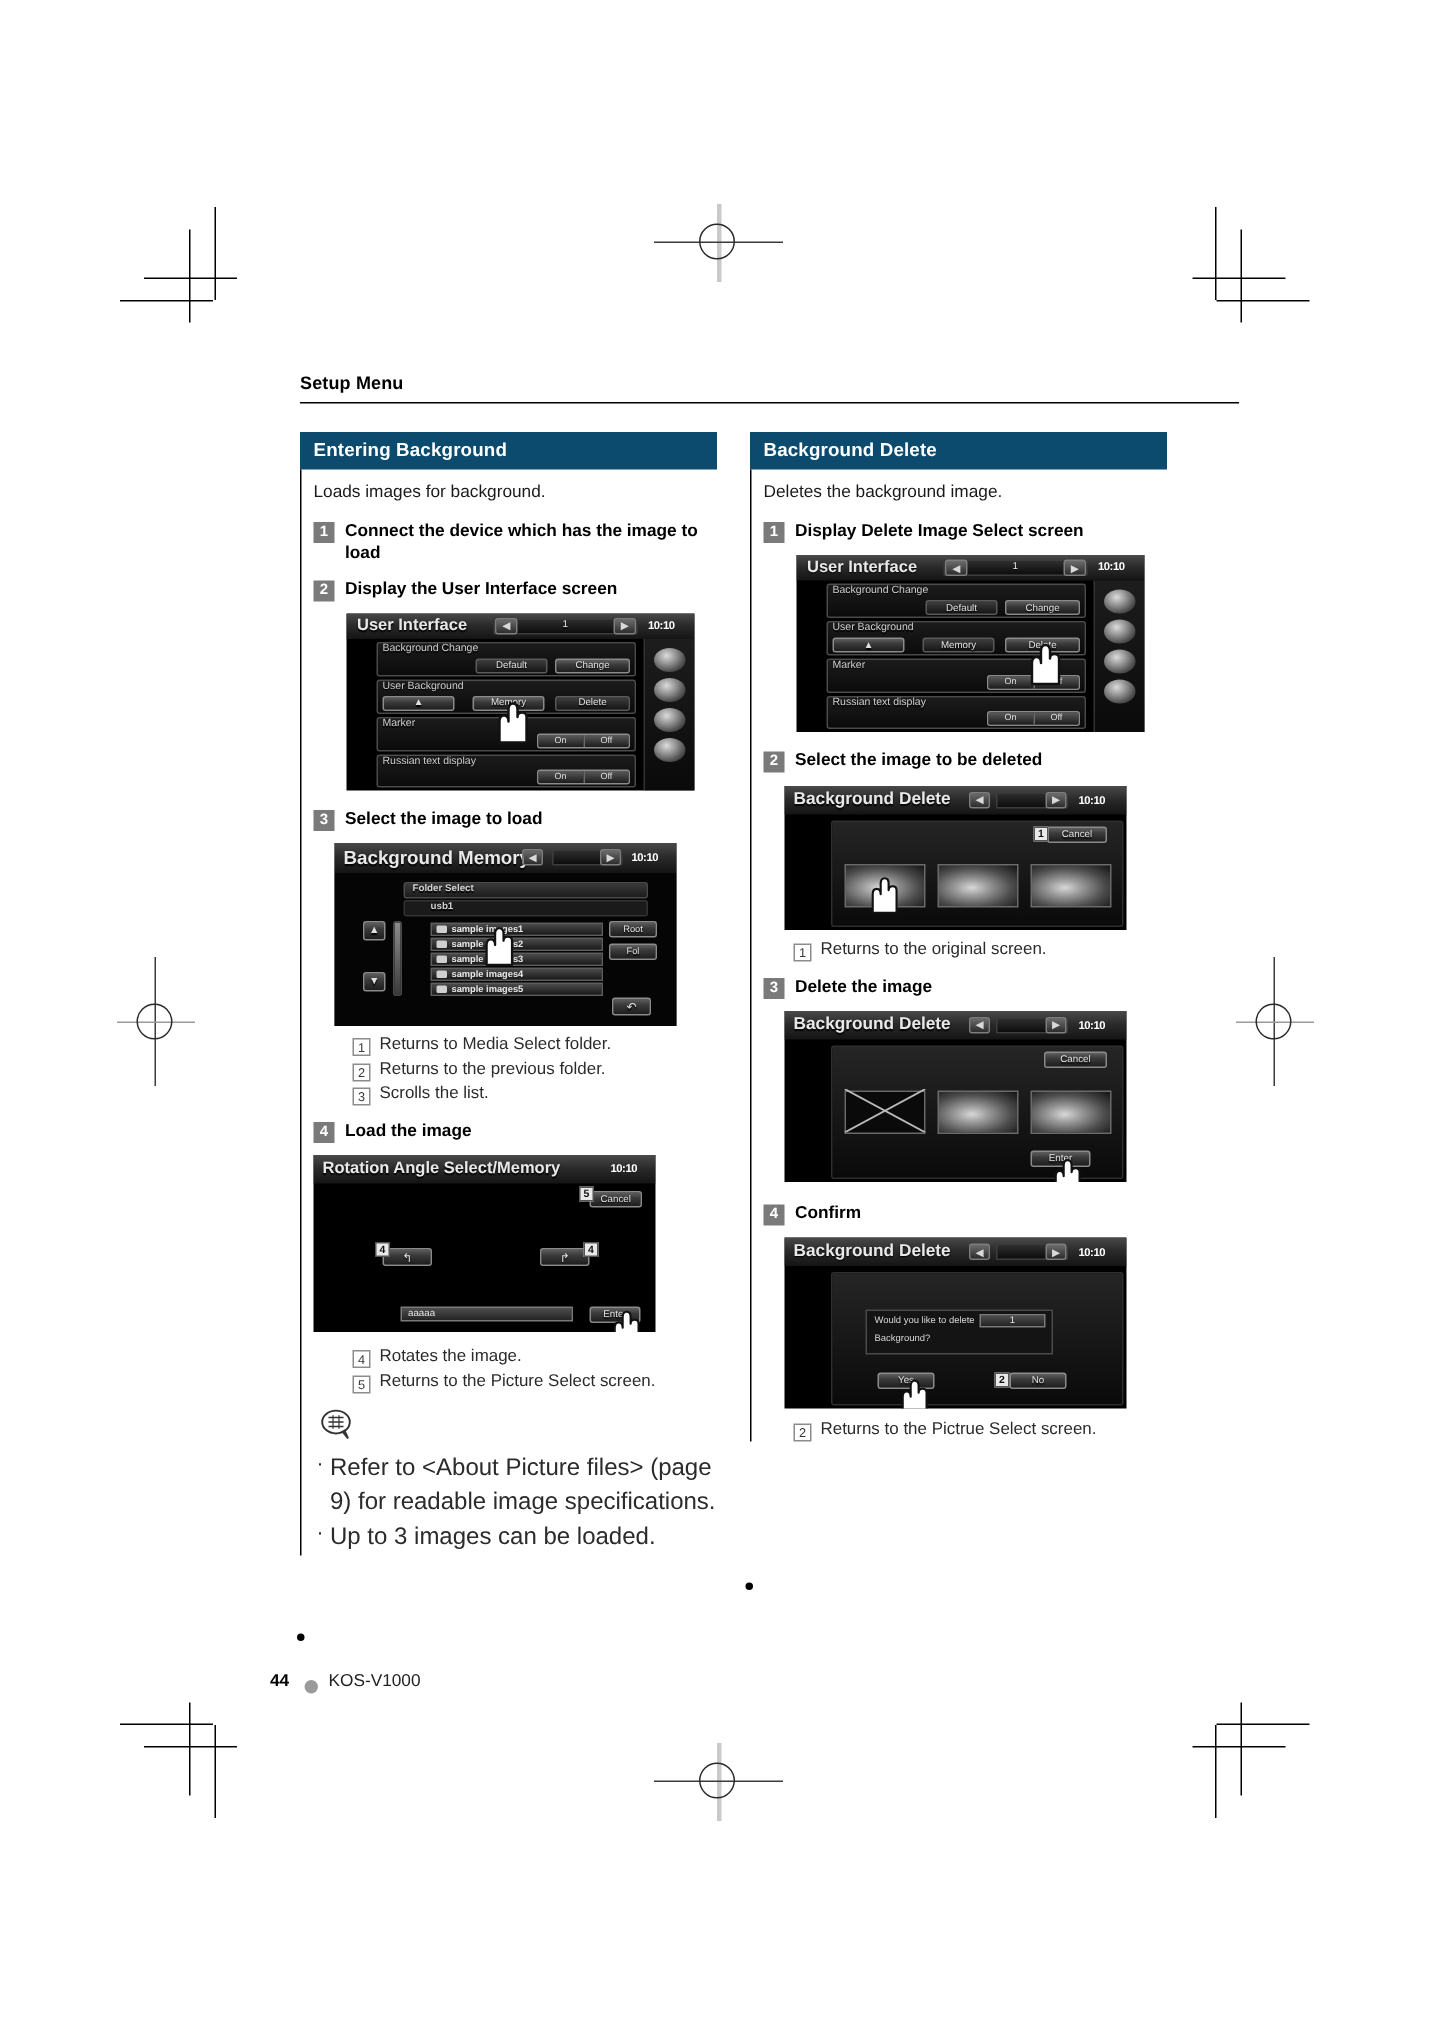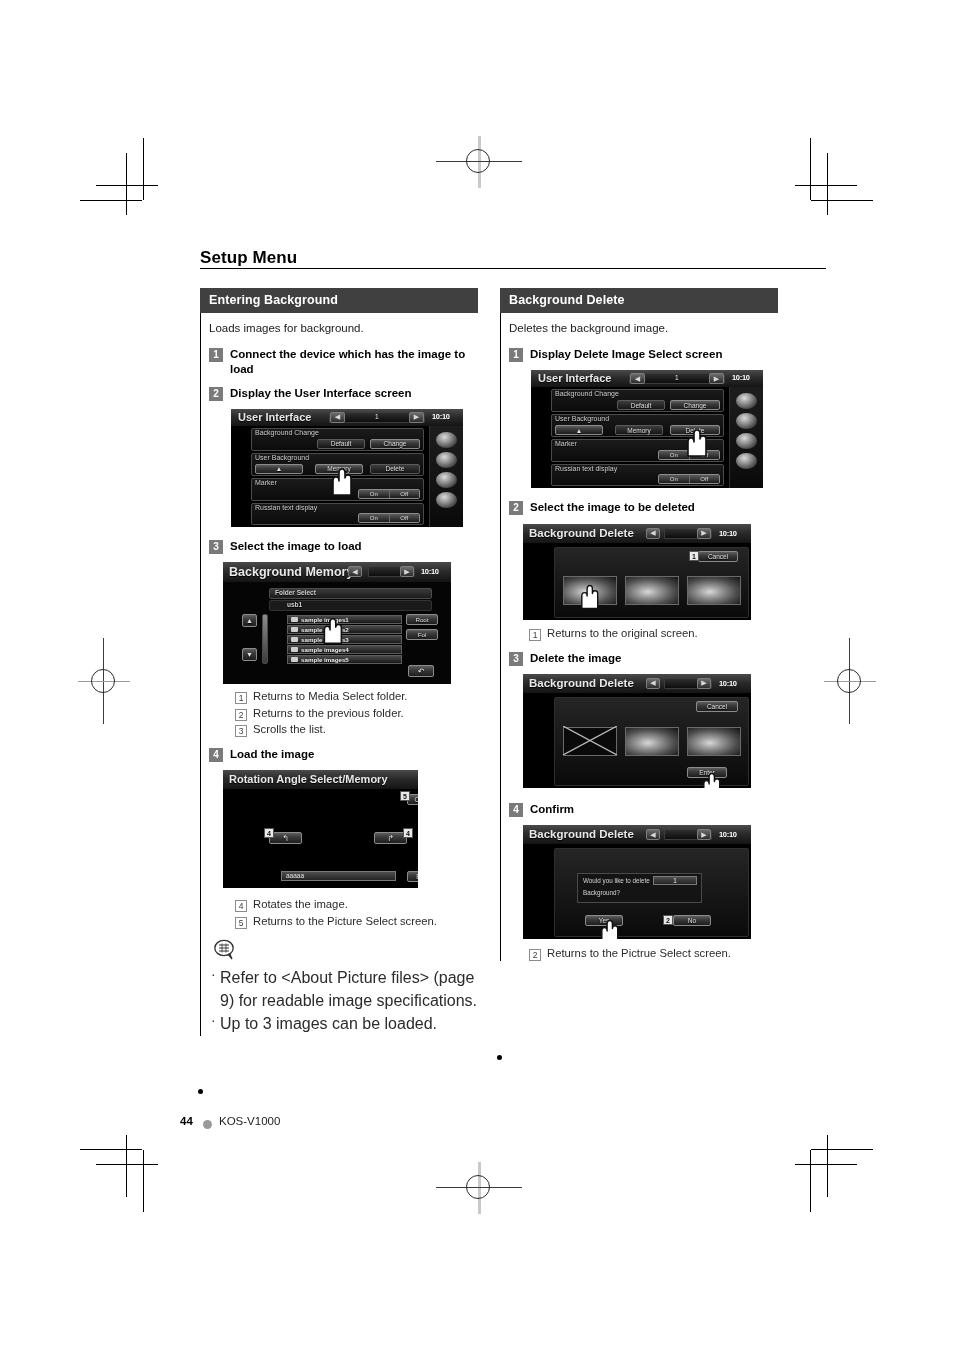--- a/index.html
+++ b/index.html
@@ -19,32 +19,32 @@
   .regmark .h { position:absolute; background:#3b3b3b; height:1px; }
   .regmark .v { position:absolute; background:#3b3b3b; width:1px; }
   .regmark .c { position:absolute; border:1.3px solid #2a2a2a; border-radius:50%; }
   .regmark .vgrey { position:absolute; background:#c9c9c9; width:3px; }
 
   
   .page { position:absolute; left:0; top:0; width:954px; height:1350px; }
 
   .header-label {
     position:absolute; left:200px; top:248px;
-    font-size:17px; font-weight:bold; letter-spacing:.1px;
+    font-size:12px; font-weight:bold; letter-spacing:.1px;
   }
   .header-rule {
     position:absolute; left:200px; top:268px; width:626px; height:1.4px; background:#000;
   }
 
   .col { position:absolute; top:288px; width:278px; }
   .col-left  { left:200px; }
   .col-right { left:500px; }
 
   .sec-bar {
-    background:#404040; color:#fff; font-size:12.5px; font-weight:bold;
+    background:#0c4a6e; color:#fff; font-size:12.5px; font-weight:bold;
     padding:5px 9px 6px 9px; letter-spacing:.1px;
   }
   .col-inner { border-left:1.5px solid #000; padding-left:8px; padding-top:9px; }
 
   .intro { font-size:11.5px; color:#1a1a1a; margin:0 0 13px 0; }
 
   .step { display:flex; align-items:flex-start; gap:7px; margin-bottom:8px; }
   .step-num {
     flex:0 0 auto; width:14px; height:14px; background:#7a7a7a; color:#fff;
     font-size:10px; font-weight:bold; text-align:center; line-height:14px;
@@ -354,21 +354,21 @@
           <div class="ref-num">3</div>
           <div class="ref-txt">Scrolls the list.</div>
         </div>
       </div>
 
       <div class="step">
         <div class="step-num">4</div>
         <div class="step-txt">Load the image</div>
       </div>
 
-      <div class="shot" style="width:195px; height:118px; margin-left:14px;">
+      <div class="shot" style="width:228px; height:118px; margin-left:0;">
         <div class="titlebar" style="height:19px;"></div>
         <div class="title" style="left:6px; top:3px; font-size:11px;">Rotation Angle Select/Memory</div>
         <div class="clock" style="left:198px; top:4px; font-size:7.5px;">10:10</div>
 
         <div class="btn" style="left:184px; top:24px; width:35px; height:11px; font-size:6.5px;">Cancel</div>
         <div class="cbadge" style="left:177px; top:21px; width:10px; height:10px; font-size:7px; line-height:9px;">5</div>
 
         <div class="btn" style="left:46px; top:62px; width:33px; height:12px; font-size:8px;">↰</div>
         <div class="cbadge" style="left:41px; top:58px; width:10px; height:10px; font-size:7px; line-height:9px;">4</div>
 

